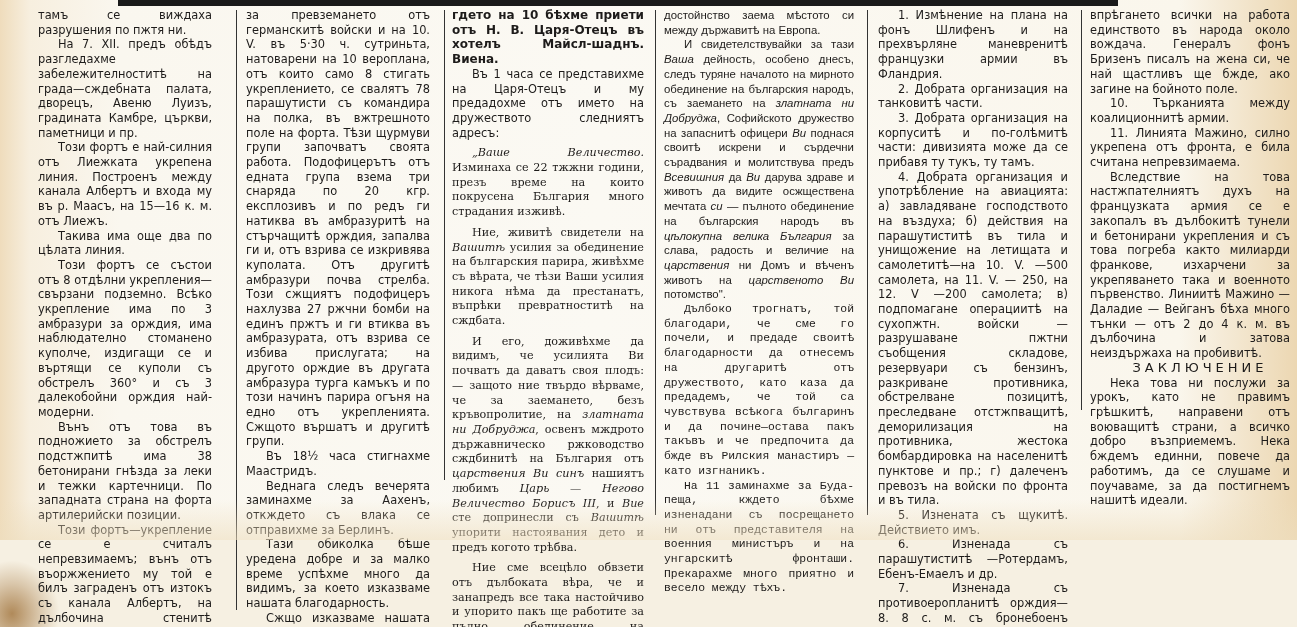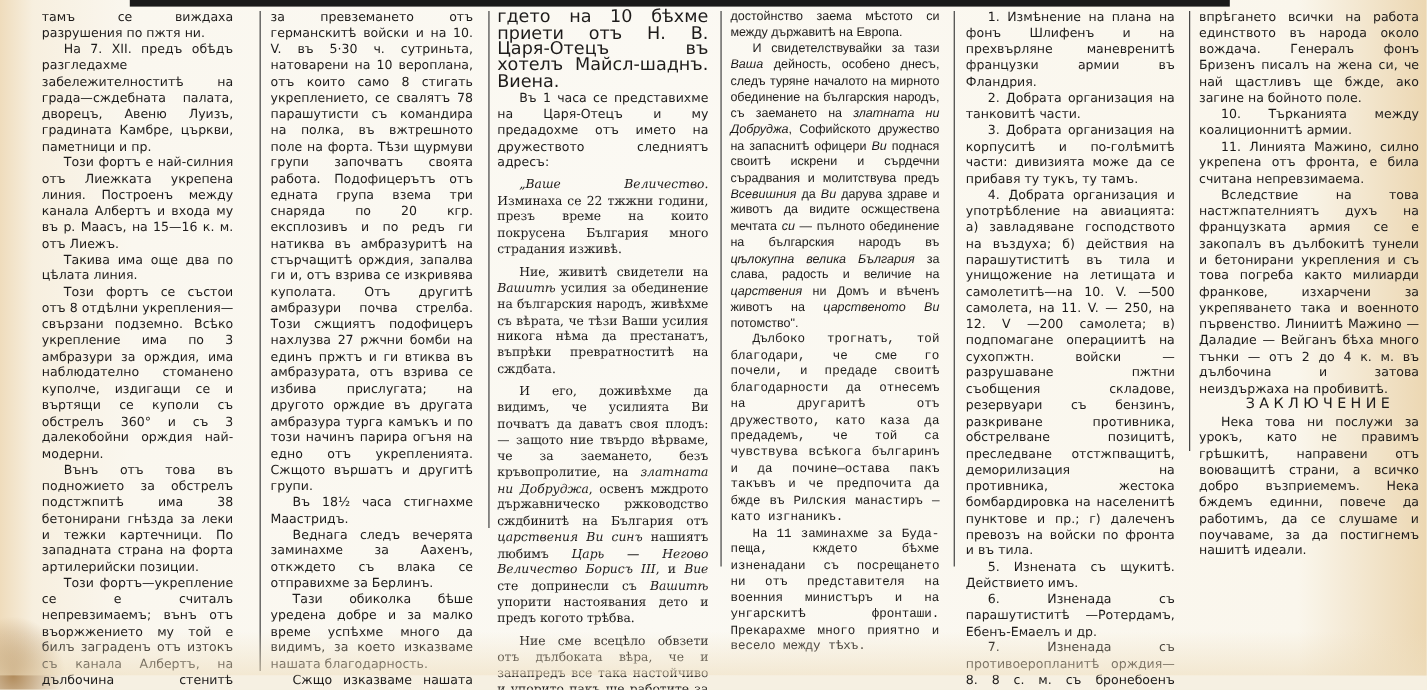--- a/index.html
+++ b/index.html
@@ -3,21 +3,21 @@
 <meta charset="utf-8">
 <style>
   html, body { margin:0; padding:0; }
   body {
     width:1297px; height:627px; overflow:hidden; position:relative;
     background:#f6f0e2;
     font-family:"DejaVu Sans", sans-serif;
     color:#1d1b1a;
   }
   .page {
-    position:absolute; left:0; top:0; width:1297px; height:614px;
+    position:absolute; left:0; top:0; width:1297px; height:540px;
     background: linear-gradient(90deg, #efdcbc 0px, #f7efdf 30px, #faf7ef 120px, #fbf9f3 600px, #faf6ec 1180px, #ecd7b2 1297px);
   }
   .page::after {
     content:""; position:absolute; left:0; bottom:0; width:1297px; height:40px;
     background: linear-gradient(180deg, rgba(255,255,255,0) 0%, rgba(238,222,190,0.6) 100%);
   }
   .top-rule {
     position:absolute; top:0; left:118px; width:1000px; height:6px;
     background:#1a1a1a;
   }
@@ -78,24 +78,24 @@
   <div class="col col-2">
     <p class="noindent">за превземането отъ германскитѣ войски и на 10. V. въ 5·30 ч. сутриньта, натоварени на 10 вероплана, отъ които само 8 стигать укреплението, се свалятъ 78 парашутисти съ командира на полка, въ вжтрешното поле на форта. Тѣзи щурмуви групи започватъ своята работа. Подофицерътъ отъ едната група взема три снаряда по 20 кгр. експлозивъ и по редъ ги натиква въ амбразуритѣ на стърчащитѣ орждия, запалва ги и, отъ взрива се изкривява куполата. Отъ другитѣ амбразури почва стрелба. Този сжщиятъ подофицеръ нахлузва 27 ржчни бомби на единъ пржтъ и ги втиква въ амбразурата, отъ взрива се избива прислугата; на другото орждие въ другата амбразура турга камъкъ и по този начинъ парира огъня на едно отъ укрепленията. Сжщото вършатъ и другитѣ групи.</p>
     <p>Въ 18½ часа стигнахме Маастридъ.</p>
     <p>Веднага следъ вечерята заминахме за Аахенъ, откждето съ влака се отправихме за Берлинъ.</p>
     <p>Тази обиколка бѣше уредена добре и за малко време успѣхме много да видимъ, за което изказваме нашата благодарность.</p>
     <p>Сжщо изказваме нашата сърдечна благодарность и на военния аташе на приятелската германска армия, г-нъ полковникъ фонъ Брукманъ, който стана причина да отидемъ, да видимъ, да се поучимъ и да предадемъ това, що видѣхме и научихме.</p>
 
   </div>
 
   <div class="col col-3">
-    <p class="noindent" style="font-family:'DejaVu Sans',sans-serif; font-size:16px;">гдето на 10 бѣхме приети отъ Н. В. Царя-Отецъ въ хотелъ Майсл-шаднъ. Виена.</p>
+    <p class="noindent" style="font-family:'DejaVu Sans',sans-serif; font-size:12px;font-weight:bold;">гдето на 10 бѣхме приети отъ Н. В. Царя-Отецъ въ хотелъ Майсл-шаднъ. Виена.</p>
     <p style="font-family:'DejaVu Sans',sans-serif; font-size:11.4px;">Въ 1 часа се представихме на Царя-Отецъ и му предадохме отъ името на дружеството следниятъ адресъ:</p>
     <p class="gap"><span class="it">„Ваше Величество.</span><span> Изминаха се 22 тжжни години, презъ време на които покрусена България много страдания изживѣ.</span></p>
-    <p class="gap"><span>Ние, живитѣ свидетели на </span><span class="it">Вашитѣ</span><span> усилия за обединение на българския народъ, живѣхме съ вѣрата, че тѣзи Ваши усилия никога нѣма да престанатъ, въпрѣки превратноститѣ на сждбата.</span></p>
+    <p class="gap"><span>Ние, живитѣ свидетели на </span><span class="it">Вашитѣ</span><span> усилия за обединение на българския парира, живѣхме съ вѣрата, че тѣзи Ваши усилия никога нѣма да престанатъ, въпрѣки превратноститѣ на сждбата.</span></p>
     <p class="gap"><span>И его, доживѣхме да видимъ, че усилията Ви почватъ да даватъ своя плодъ: — защото ние твърдо вѣрваме, че за заемането, безъ кръвопролитие, на </span><span class="it">златната ни Добруджа</span><span>, освенъ мждрото държавническо ржководство сждбинитѣ на България отъ </span><span class="it">царствения Ви синъ</span><span> нашиятъ любимъ </span><span class="it">Царь — Негово Величество Борисъ III</span><span>, и </span><span class="it">Вие</span><span> сте допринесли съ </span><span class="it">Вашитѣ</span><span> упорити настоявания дето и предъ когото трѣбва.</span></p>
     <p class="gap"><span>Ние сме всецѣло обвзети отъ дълбоката вѣра, че и занапредъ все така настойчиво и упорито пакъ ще работите за пълно обединение на българския народъ, комуто посветихте живота си още отъ младини и пожертвахте </span></p>
 
   </div>
 
   <div class="col col-4">
     <p class="noindent serif">достойнство заема мѣстото си между държавитѣ на Европа.</p>
     <p class="serif"><span>И свидетелствувайки за тази </span><span class="it">Ваша</span><span> дейность, особено днесъ, следъ турянe началото на мирното обединение на българския народъ, съ заемането на </span><span class="it">златната ни Добруджа</span><span>, Софийското дружество на запаснитѣ офицери </span><span class="it">Ви</span><span> поднася своитѣ искрени и сърдечни сърадвания и молитствува предъ </span><span class="it">Всевишния</span><span> да </span><span class="it">Ви</span><span> дарува здраве и животъ да видите осжществена мечтата </span><span class="it">си</span><span> — пълното обединение на българския народъ въ </span><span class="it">цѣлокупна велика България</span><span> за слава, радость и величие на </span><span class="it">царствения</span><span> ни Домъ и вѣченъ животъ на </span><span class="it">царственото Ви</span><span> потомство".</span></p>
     <p class="sans-part">Дълбоко трогнатъ, той благодари, че сме го почели, и предаде своитѣ благодарности да отнесемъ на другаритѣ отъ дружеството, като каза да предадемъ, че той са чувствува всѣкога българинъ и да почине—остава пакъ такъвъ и че предпочита да бжде въ Рилския манастиръ — като изгнаникъ.</p>
     <p class="sans-part">На 11 заминахме за Буда-пеща, кждето бѣхме изненадани съ посрещането ни отъ представителя на военния министъръ и на унгарскитѣ фронташи. Прекарахме много приятно и весело между тѣхъ.</p>

